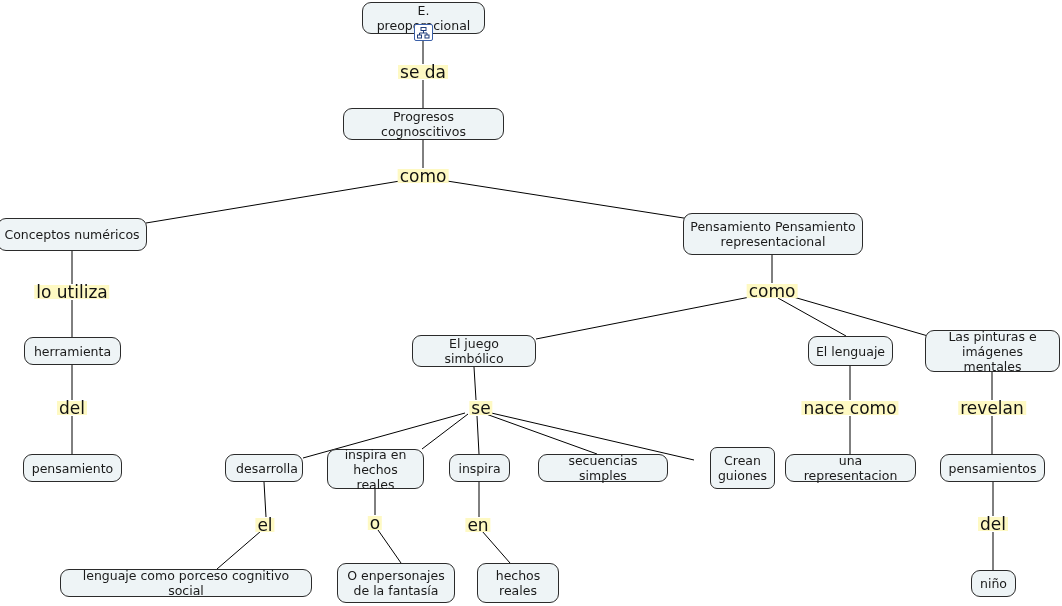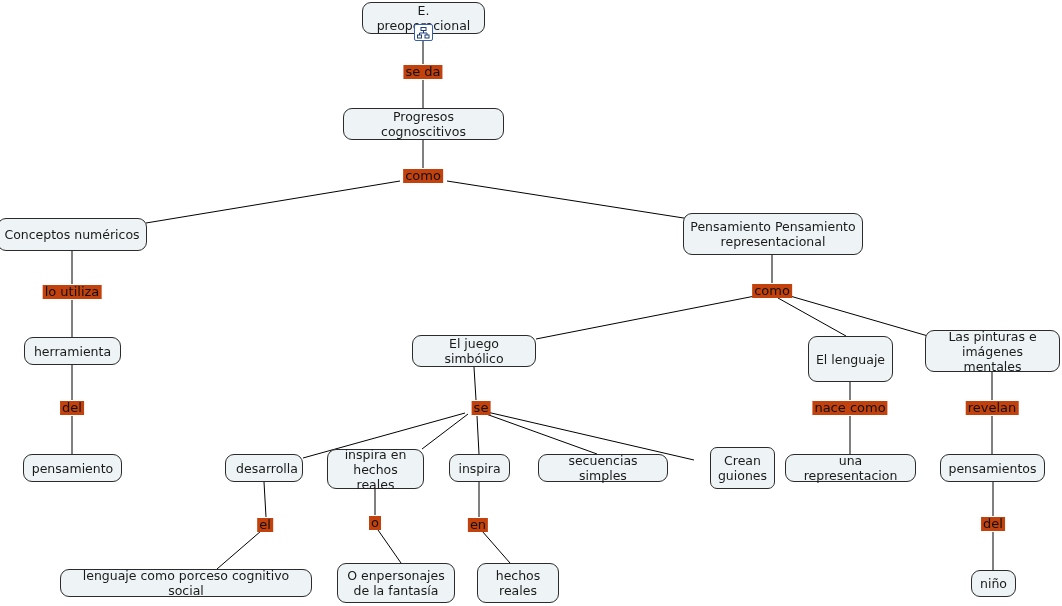--- a/index.html
+++ b/index.html
@@ -39,23 +39,23 @@
     text-align: center;
     color: #1a1a1a;
     font-size: 12.5px;
     line-height: 15px;
     white-space: pre-line;
     padding: 0 6px;
   }
   .node.sq { border-radius: 7px; margin-left: 16px; }
   .link-label {
     position: absolute;
-    background: #c2410c;
+    background: #fef9c3;
     color: #111111;
-    font-size: 13px;
+    font-size: 17px;
     line-height: 14px;
     text-align: left;
     white-space: nowrap;
     padding: 0 2px;
     transform: translate(-50%, -50%);
   }
   .root-icon {
     position: absolute;
     width: 19px;
     height: 17px;
@@ -109,21 +109,21 @@
     </svg>
 
   <div id="nodes-layer">
       <div class="node" style="left: 362px; top: 2px; width: 123px; height: 32px;">E. preoperacional</div>
       <div class="node" style="left: 343px; top: 108px; width: 161px; height: 32px;">Progresos cognoscitivos</div>
       <div class="node" style="left: -3px; top: 218px; width: 150px; height: 33px;">Conceptos numéricos</div>
       <div class="node" style="left: 683px; top: 213px; width: 180px; height: 42px;">Pensamiento Pensamiento
 representacional</div>
       <div class="node" style="left: 24px; top: 337px; width: 97px; height: 28px;">herramienta</div>
       <div class="node" style="left: 412px; top: 335px; width: 124px; height: 32px;">El juego simbólico</div>
-      <div class="node" style="left: 808px; top: 336px; width: 85px; height: 46px;">El lenguaje</div>
+      <div class="node" style="left: 808px; top: 336px; width: 85px; height: 30px;">El lenguaje</div>
       <div class="node" style="left: 925px; top: 330px; width: 135px; height: 42px;">Las pinturas e
 imágenes mentales</div>
       <div class="node" style="left: 23px; top: 454px; width: 99px; height: 28px;">pensamiento</div>
       <div class="node" style="left: 225px; top: 454px; width: 78px; height: 28px; padding-left: 12px;">desarrolla</div>
       <div class="node" style="left: 327px; top: 449px; width: 97px; height: 40px;">inspira en
 hechos reales</div>
       <div class="node" style="left: 449px; top: 454px; width: 61px; height: 28px;">inspira</div>
       <div class="node" style="left: 538px; top: 454px; width: 130px; height: 28px;">secuencias simples</div>
       <div class="node sq" style="left: 694px; top: 447px; width: 65px; height: 42px;">Crean
 guiones</div>

